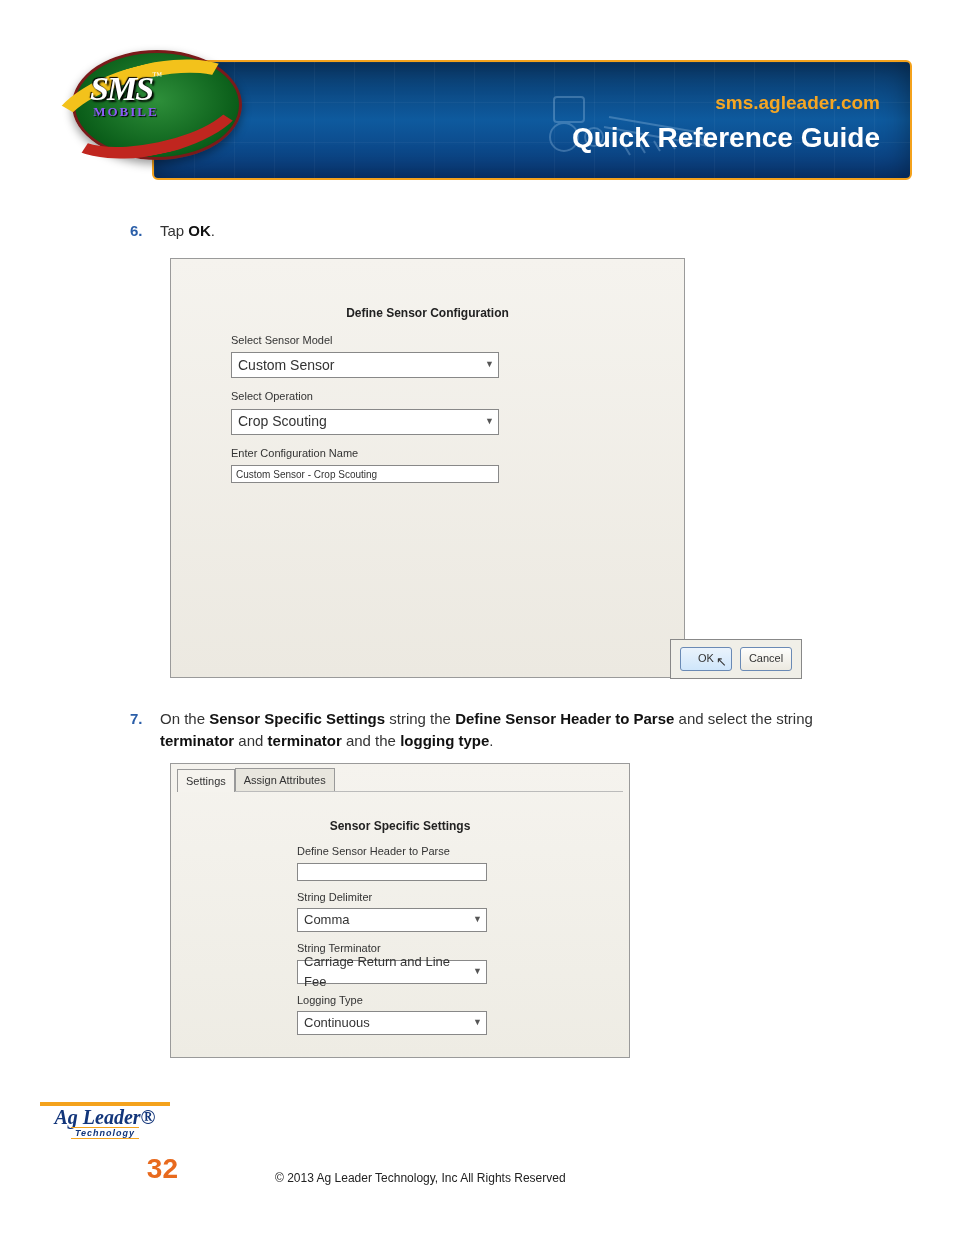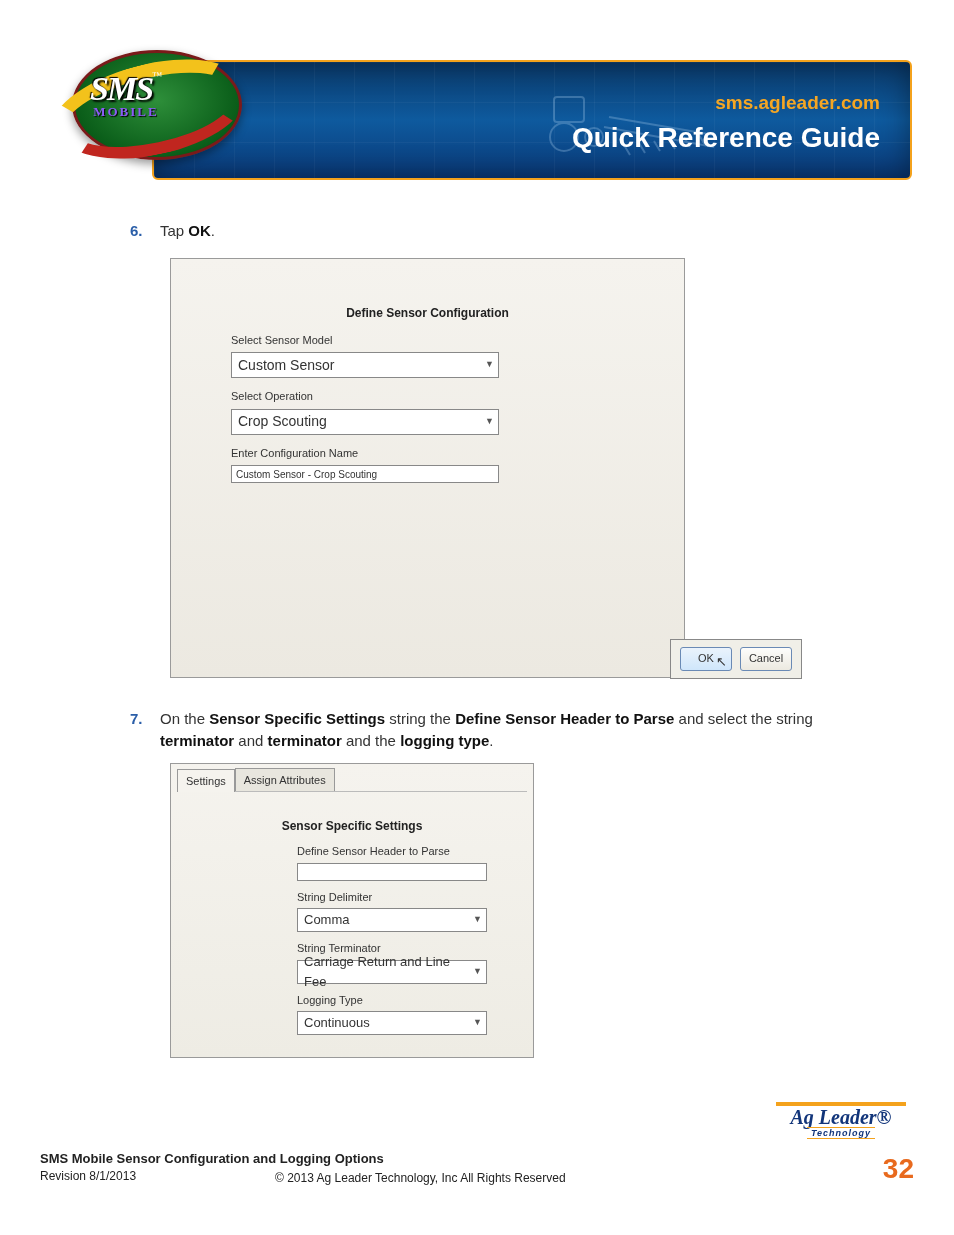--- a/index.html
+++ b/index.html
@@ -121,21 +121,21 @@
     height:24px; font-size:11px; border:1px solid #6a8ab5;
     border-radius:3px; display:flex; align-items:center; justify-content:center;
     font-family: Tahoma, Arial, sans-serif;
   }
   .d1-ok{ width:52px; background:linear-gradient(#eaf3fc,#cfe6fb); position:relative;}
   .d1-ok .cursor{ position:absolute; right:4px; bottom:-2px; font-size:13px; color:#333;}
   .d1-cancel{ width:52px; background:linear-gradient(#fdfdfb,#ece9e0);}
 
   
   .dialog2{
-    width:364px; height:295px; margin:10px 0 0 10px;
+    width:460px; height:295px; margin:10px 0 0 10px;
     background:linear-gradient(#f5f3ee,#eeece4);
     border:1px solid #9a9a9a; font-family:Tahoma, Arial, sans-serif;
     position:relative;
   }
   .d2-tabs{ display:flex; font-size:11px; margin:4px 0 0 6px;}
   .d2-tab{ padding:3px 8px; border:1px solid #999; border-bottom:none; background:#fff; color:#333;}
   .d2-tab.active{ background:#f5f3ee; position:relative; top:1px;}
   .d2-tab.inactive{ background:#e8e6de;}
   .d2-panel{ border-top:1px solid #bbb; margin:0 6px; height:260px; padding-top:25px;}
   .d2-title{ text-align:center; font-weight:bold; font-size:12px; color:#222; }
@@ -256,24 +256,20 @@
             <span>Continuous</span>
             <span class="arrow">▼</span>
           </div>
         </div>
       </div>
     </li>
   </ol>
 </div>
 
 <div class="footer">
-  <div class="footer-left">
-    <div class="footer-title">SMS Mobile Sensor Configuration and Logging Options</div>
-    <div>Revision 8/1/2013</div>
-  </div>
   <div class="footer-copy">© 2013 Ag Leader Technology, Inc All Rights Reserved</div>
   <div style="display:flex; align-items:flex-end; gap:14px;flex-direction:column;">
     <div class="agleader-logo">
       <div class="agleader-lines"></div>
       <div><span class="agleader-text">Ag Leader</span><span class="agleader-text reg">®</span></div>
       <div class="agleader-sub">Technology</div>
     </div>
     <div class="pagenum">32</div>
   </div>
 </div>

